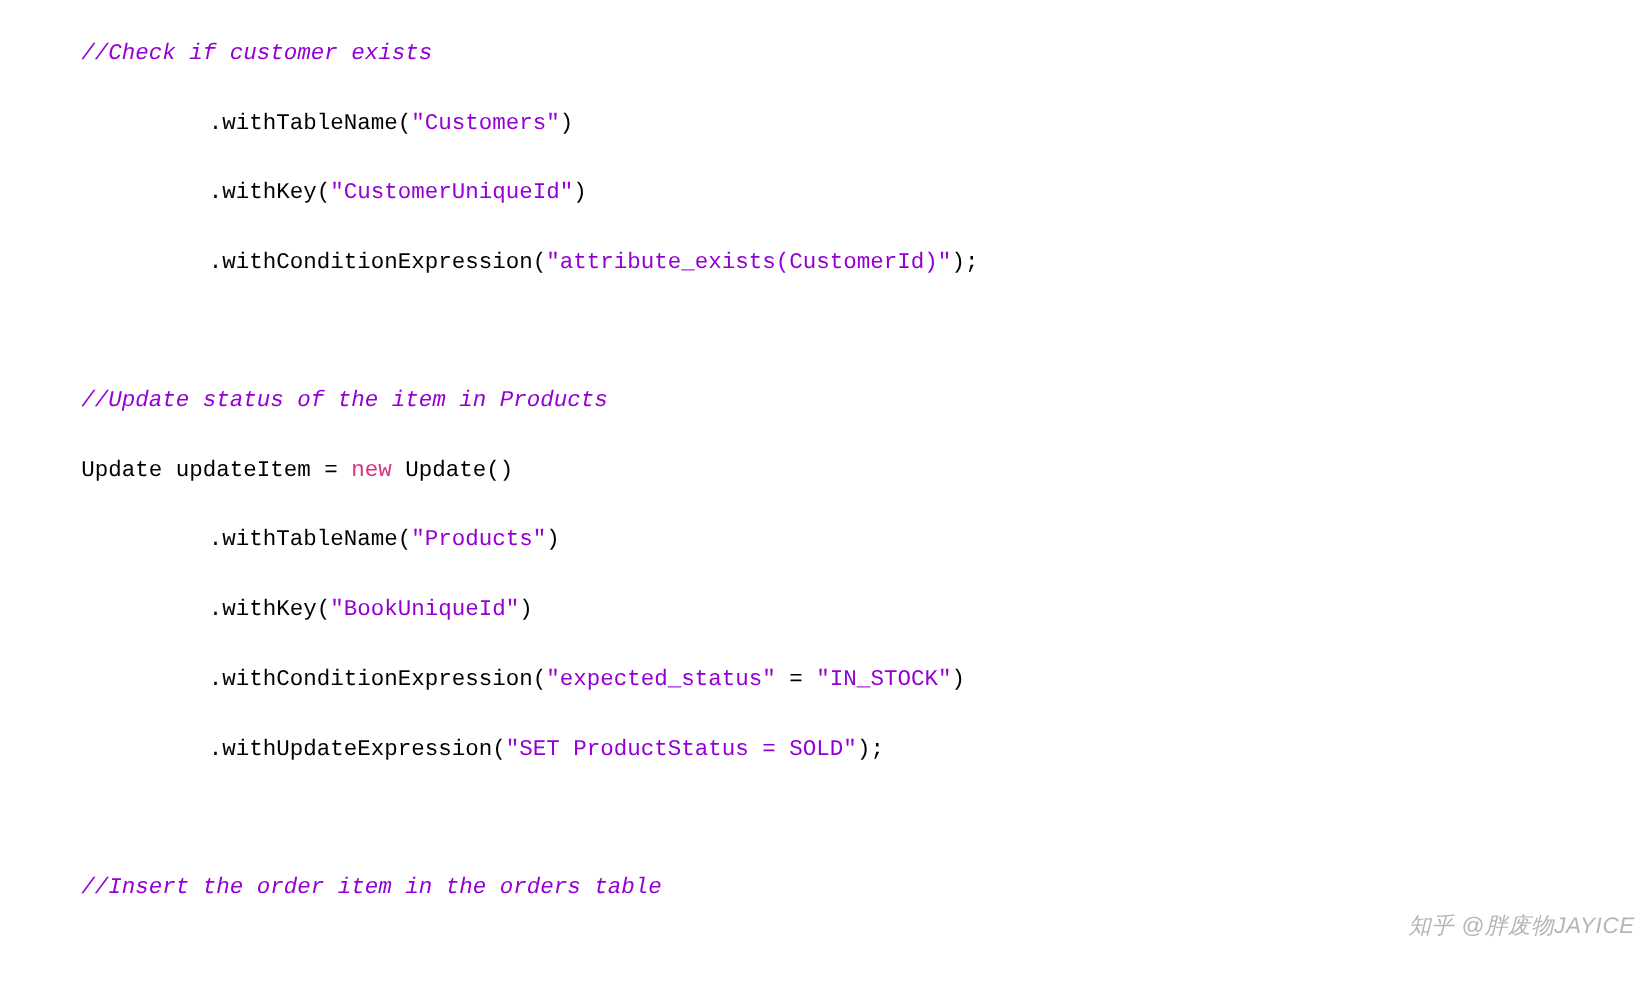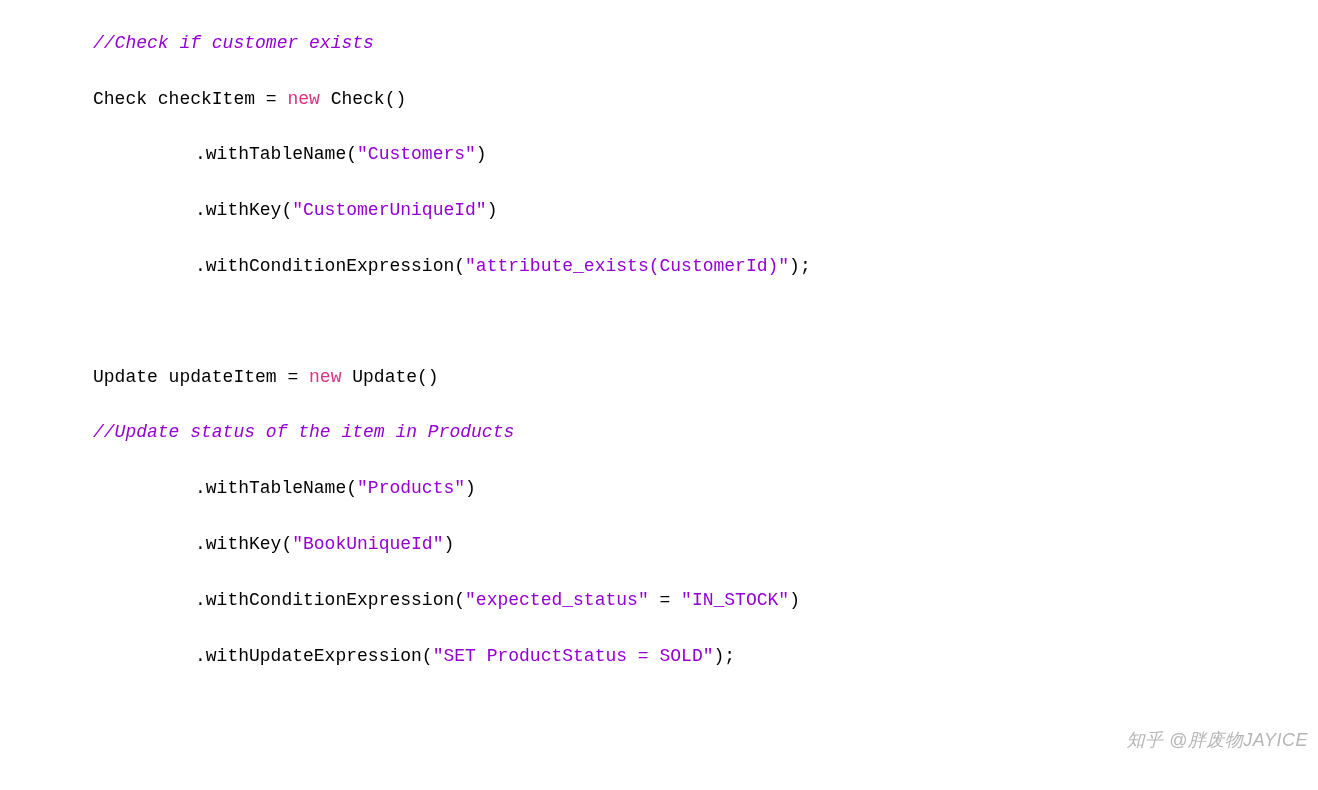--- a/index.html
+++ b/index.html
@@ -31,40 +31,40 @@
     right: 10px;
     bottom: 35px;
     font-family: Arial, "PingFang SC", "Microsoft YaHei", sans-serif;
     font-size: 18px;
     font-style: italic;
     color: rgba(120,120,120,0.55);
     letter-spacing: 0.5px;
     pointer-events: none;
   }
 
-  .line { display:block;margin-left:28px; }
+  .line { display:block; }
   .blank { height: 27px; }
 </style>
 </head>
 <body>
 
 <div class="code-block">
 <span class="line indent1"><span class="c-comment">//Check if customer exists</span></span>
-<span class="line indent1"><span class="c-plain">Check checkItem = </span><span class="c-keyword">new</span><span class="c-plain"> Check()</span></span>
 <span class="line indent2"><span class="c-plain">.withTableName(</span><span class="c-string">"Customers"</span><span class="c-plain">)</span></span>
 <span class="line indent2"><span class="c-plain">.withKey(</span><span class="c-string">"CustomerUniqueId"</span><span class="c-plain">)</span></span>
 <span class="line indent2"><span class="c-plain">.withConditionExpression(</span><span class="c-string">"attribute_exists(CustomerId)"</span><span class="c-plain">);</span></span>
 <div class="blank"></div>
+<span class="line indent1"><span class="c-comment">//Update status of the item in Products</span></span>
 <span class="line indent1"><span class="c-plain">Update updateItem = </span><span class="c-keyword">new</span><span class="c-plain"> Update()</span></span>
-<span class="line indent1"><span class="c-comment">//Update status of the item in Products</span></span>
 <span class="line indent2"><span class="c-plain">.withTableName(</span><span class="c-string">"Products"</span><span class="c-plain">)</span></span>
 <span class="line indent2"><span class="c-plain">.withKey(</span><span class="c-string">"BookUniqueId"</span><span class="c-plain">)</span></span>
 <span class="line indent2"><span class="c-plain">.withConditionExpression(</span><span class="c-string">"expected_status"</span><span class="c-plain"> = </span><span class="c-string">"IN_STOCK"</span><span class="c-plain">)</span></span>
 <span class="line indent2"><span class="c-plain">.withUpdateExpression(</span><span class="c-string">"SET ProductStatus = SOLD"</span><span class="c-plain">);</span></span>
 <div class="blank"></div>
+<span class="line indent1"><span class="c-comment">//Insert the order item in the orders table</span></span>
 
 
 
 
 
 
 
 
 
 

